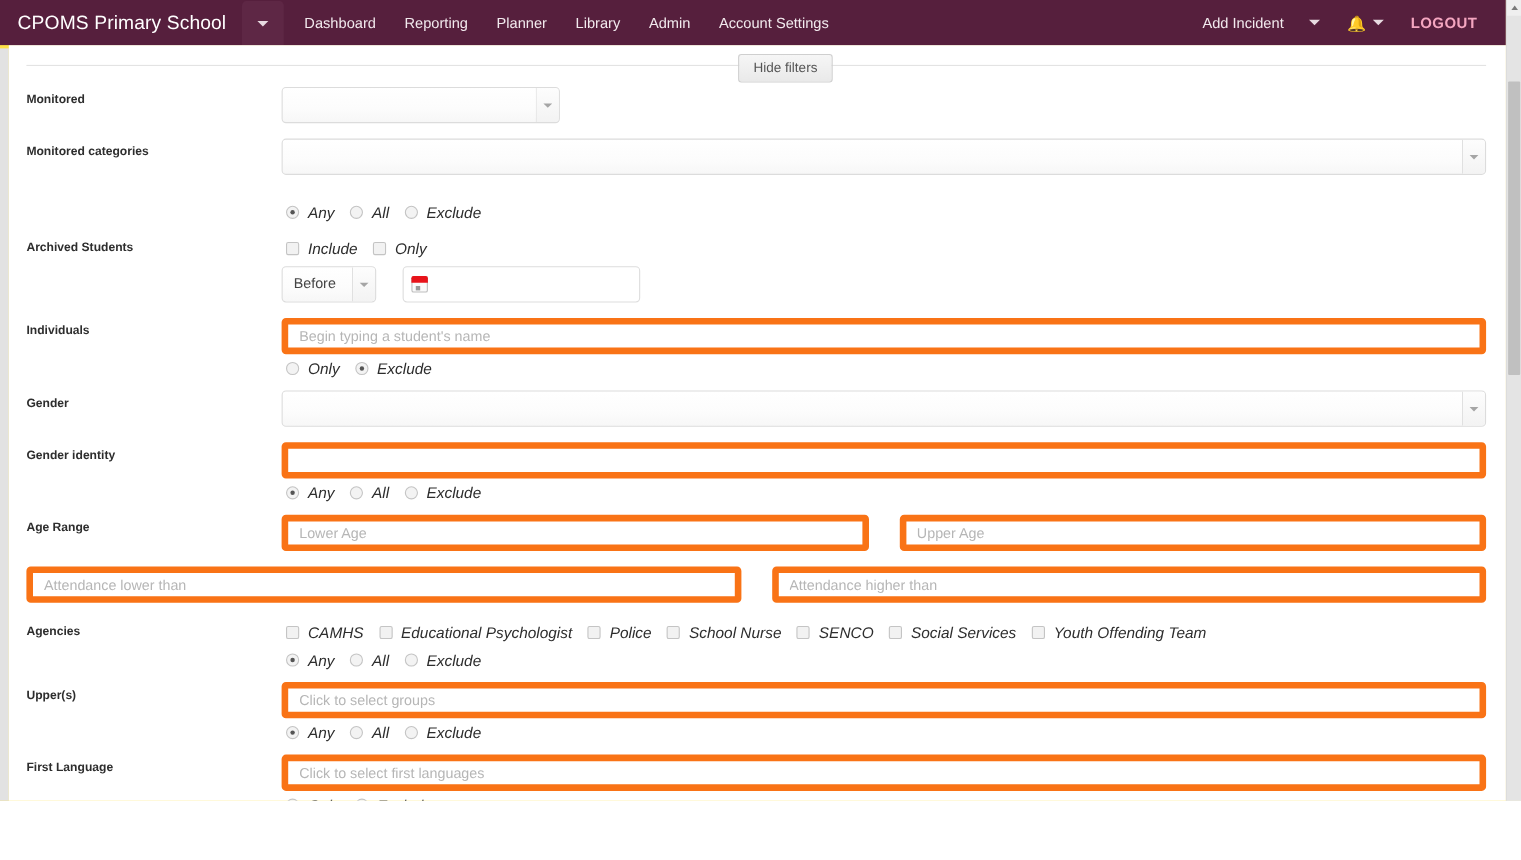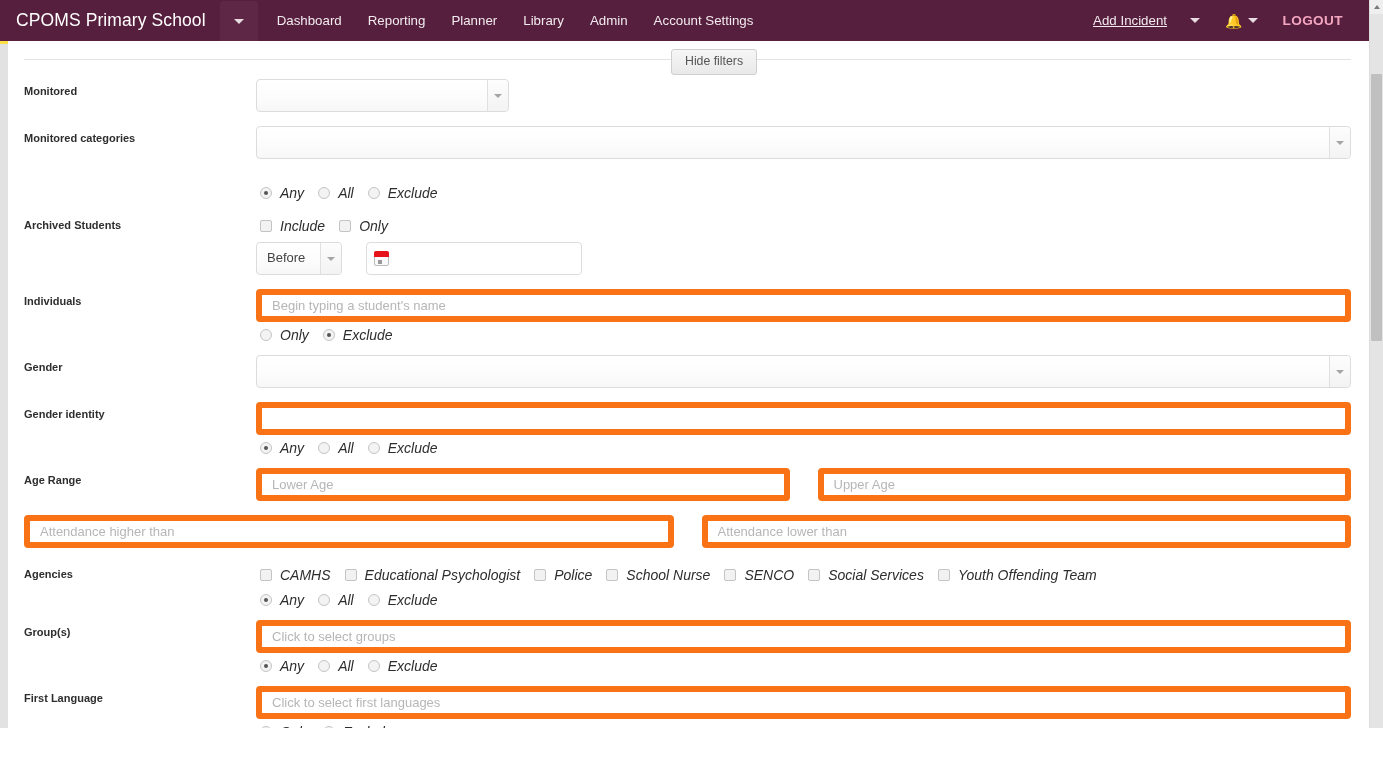--- a/index.html
+++ b/index.html
@@ -75,21 +75,21 @@
     white-space: nowrap;
     cursor: pointer;
     text-decoration: none;
   }
   .nav-right {
     margin-left: auto;
     display: flex;
     align-items: stretch;
     padding-right: 12px;
   }
-  .nav-right .nav-link { padding: 0 12px; text-decoration: underline; }
+  .nav-right .nav-link { padding: 0 12px; }
   .add-incident-caret {
     display: flex; align-items: center; justify-content: center;
     width: 32px; cursor: pointer;
   }
   .bell-group {
     display: flex; align-items: center; gap: 6px;
     padding: 0 14px; cursor: pointer;
   }
   .bell-icon { font-size: 14px; color: #f2eaee; line-height: 1; }
   .logout {
@@ -554,25 +554,25 @@
           </div>
         </div>
       </div>
 
       <div class="sp-2"></div>
 
       <div class="row">
         <div class="row-field">
           <div class="two-col">
             <div>
+              <input class="txt tall" type="text" placeholder="Attendance lower than" style="">
+            </div>
+            <div>
               <input class="txt tall" type="text" placeholder="Attendance higher than" style="">
             </div>
-            <div>
-              <input class="txt tall" type="text" placeholder="Attendance lower than" style="">
-            </div>
           </div>
         </div>
       </div>
 
       <div class="sp-2"></div>
 
       <div class="row">
         <div class="row-label">Agencies</div>
         <div class="row-field">
           <div class="opt-row">
@@ -618,21 +618,21 @@
               <span class="radio"></span>
               <span class="lbl">Exclude</span>
             </label>
           </div>
         </div>
       </div>
 
       <div class="sp-1"></div>
 
       <div class="row">
-        <div class="row-label">Group(s)</div>
+        <div class="row-label">Upper(s)</div>
         <div class="row-field">
           <input class="txt tall" type="text" placeholder="Click to select groups" style="">
           <div class="opt-row">
             <label class="opt">
               <span class="radio on"></span>
               <span class="lbl">Any</span>
             </label>
             <label class="opt">
               <span class="radio"></span>
               <span class="lbl">All</span>

